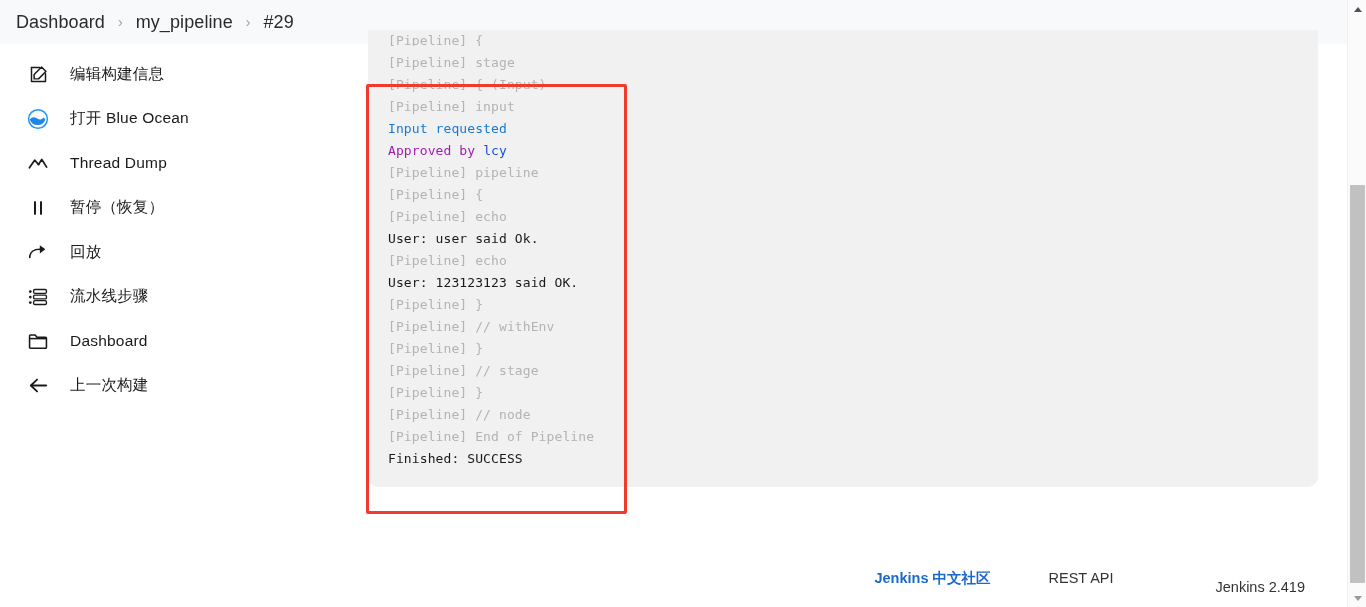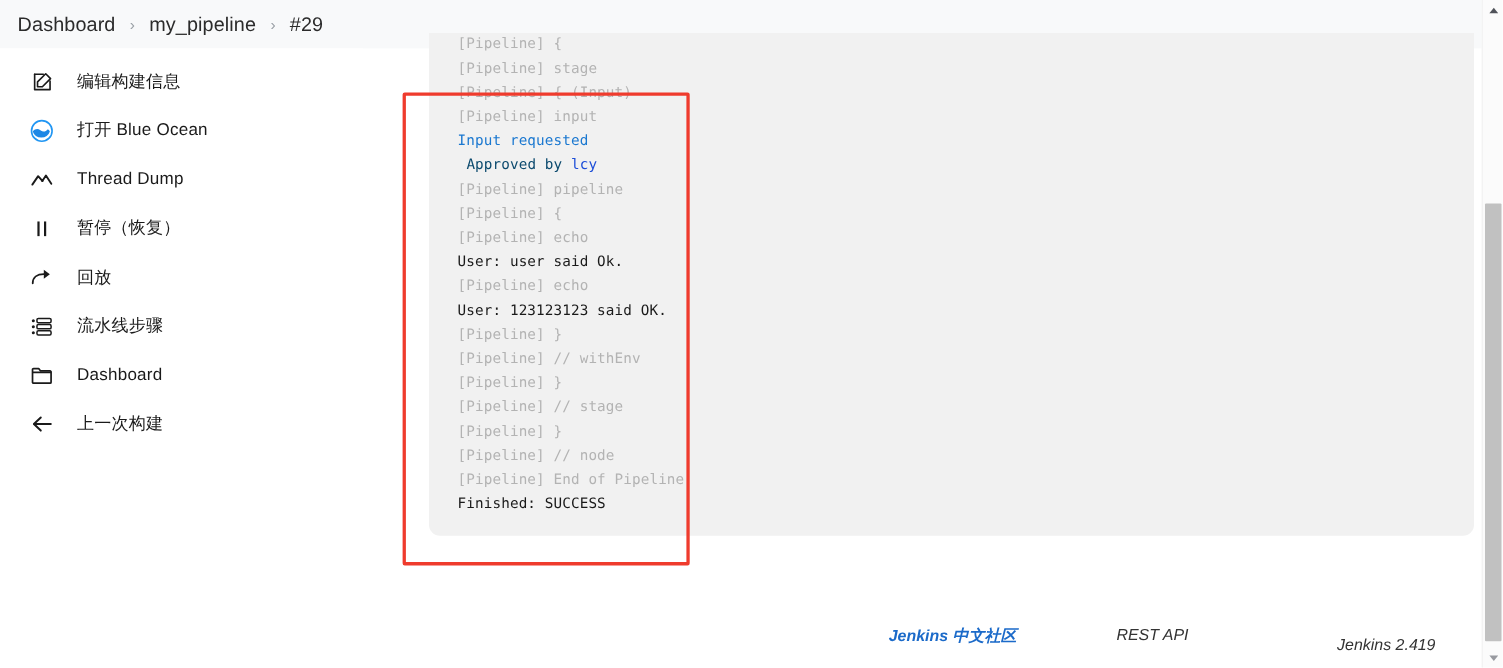--- a/index.html
+++ b/index.html
@@ -70,43 +70,43 @@
   .side-label {
     font-size: 15.5px;
     color: #1a1a1a;
     white-space: nowrap;
     letter-spacing: .2px;
   }
 
   
   .console-panel {
     position: absolute;
-    left: 390px; top: 30px;
+    left: 368px; top: 30px;
     width: 950px;
     height: 457px;
     background: #f1f1f1;
     border-radius: 0 0 10px 10px;
     overflow: hidden;
-    padding: 6px 0 0 26px;
+    padding: 6px 0 0 20px;
   }
   .log-line {
     font-family: "DejaVu Sans Mono", "Liberation Mono", monospace;
     font-size: 13px;
     line-height: 22px;
     height: 22px;
     color: #b0b0b0;
     white-space: pre;
     letter-spacing: .1px;
   }
   .log-line.dim   { color: #b3b3b3; }
   .log-line.dark  { color: #1a1a1a; }
   .log-line.blue  { color: #1b78d0; }
   .log-line.clip  { position: relative; top: -6px; height: 16px; overflow: hidden; }
   .tok-blue { color: #1d4ed8; }
-  .tok-dark { color: #0c4a6e; margin-left: 8px; }
+  .tok-dark { color: #a21caf; }
 
   
   .annot-rect {
     position: absolute;
     left: 366px; top: 84px;
     width: 261px;
     height: 430px;
     border: 3px solid #ef3b2d;
     border-radius: 2px;
     pointer-events: none;
@@ -116,23 +116,22 @@
   
   .footer {
     position: absolute;
     left: 0; bottom: 0;
     width: 1347px;
     height: 58px;
     display: flex;
     align-items: center;
     justify-content: flex-end;
     padding-right: 42px;
-    gap: 91px;
+    gap: 58px;
     background: #ffffff;
-    font-style: italic;
   }
   .foot-link {
     font-size: 14.5px;
     color: #1b6ac9;
     font-weight: bold;
     cursor: pointer;
     white-space: nowrap;
   }
   .foot-plain {
     font-size: 14.5px;

